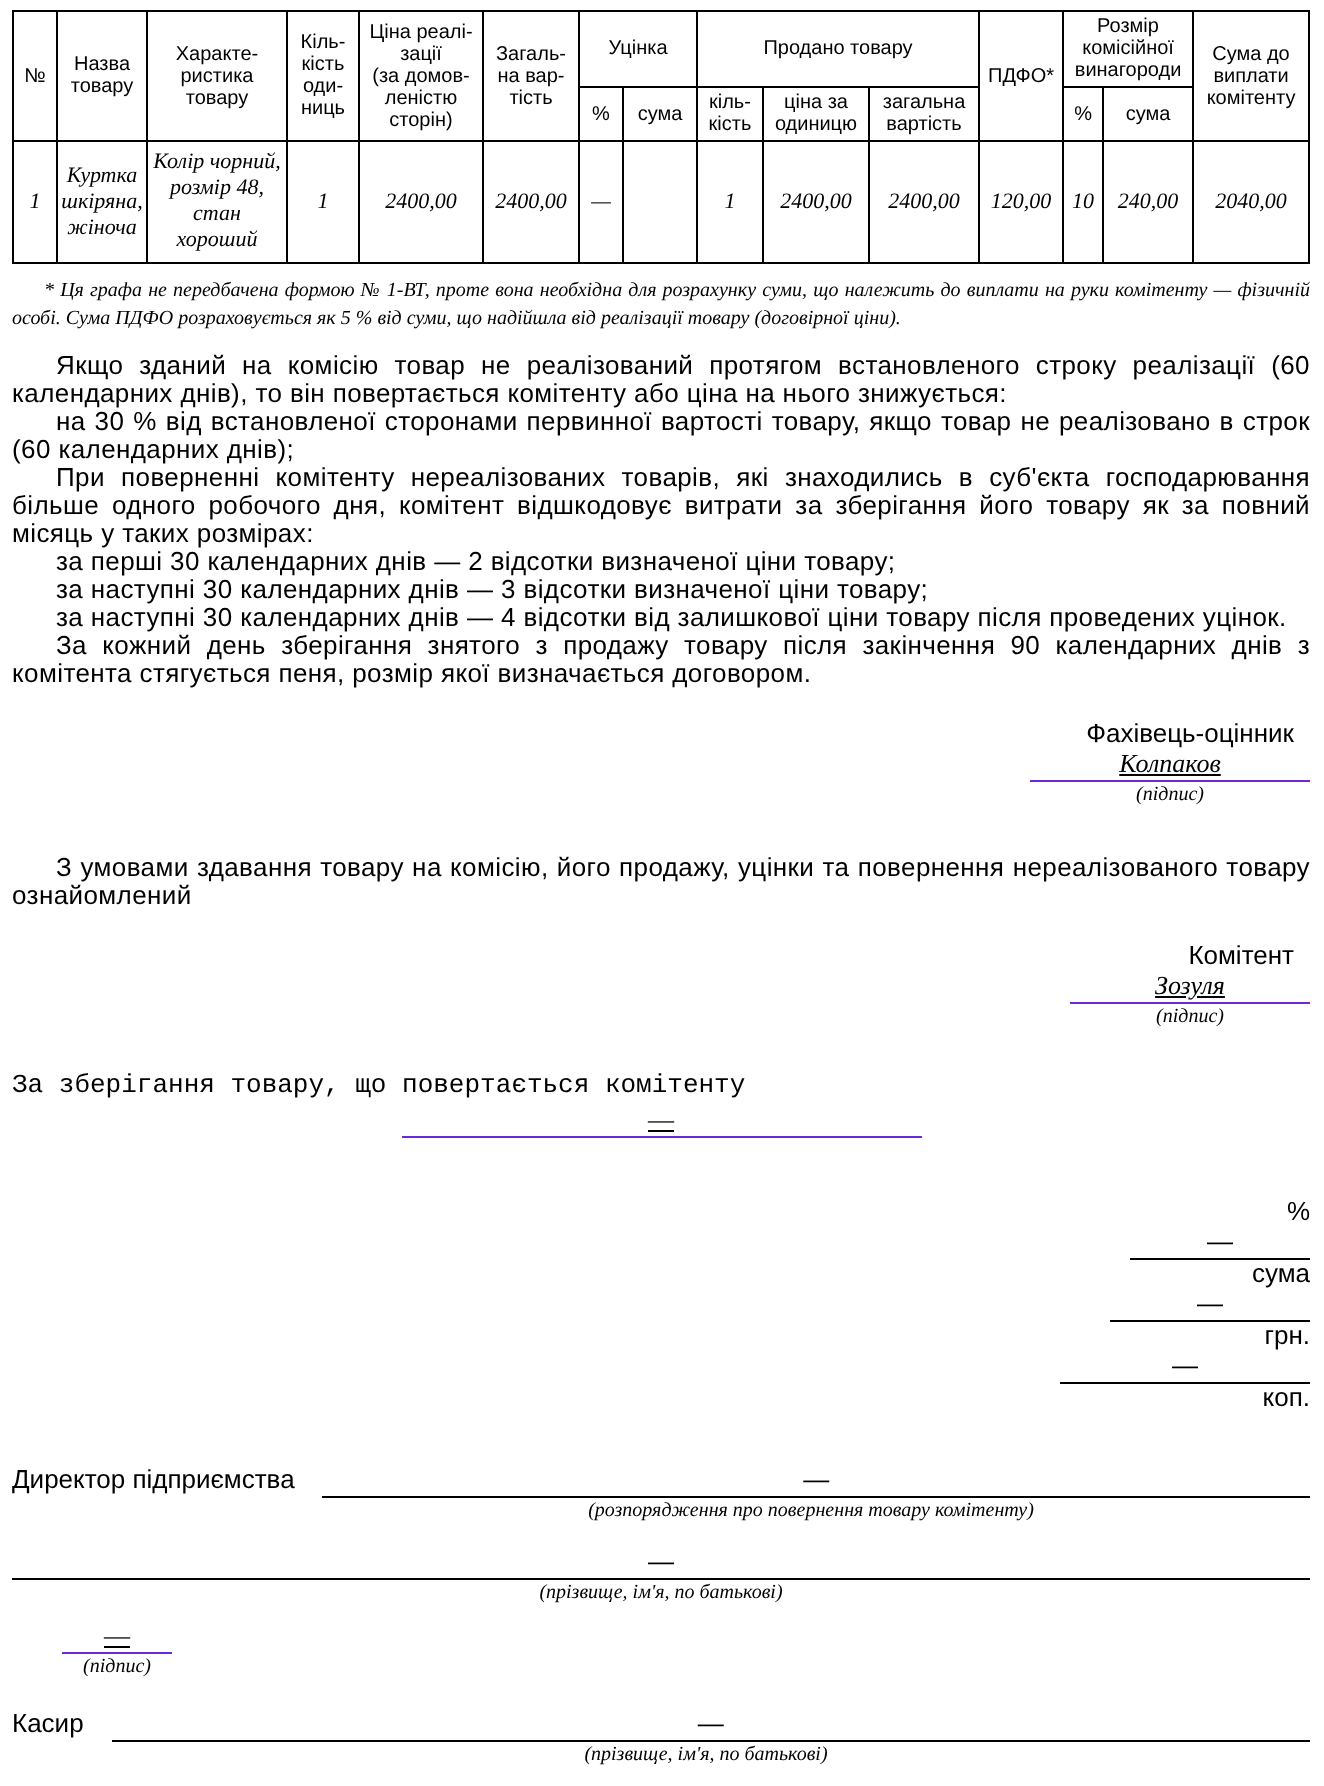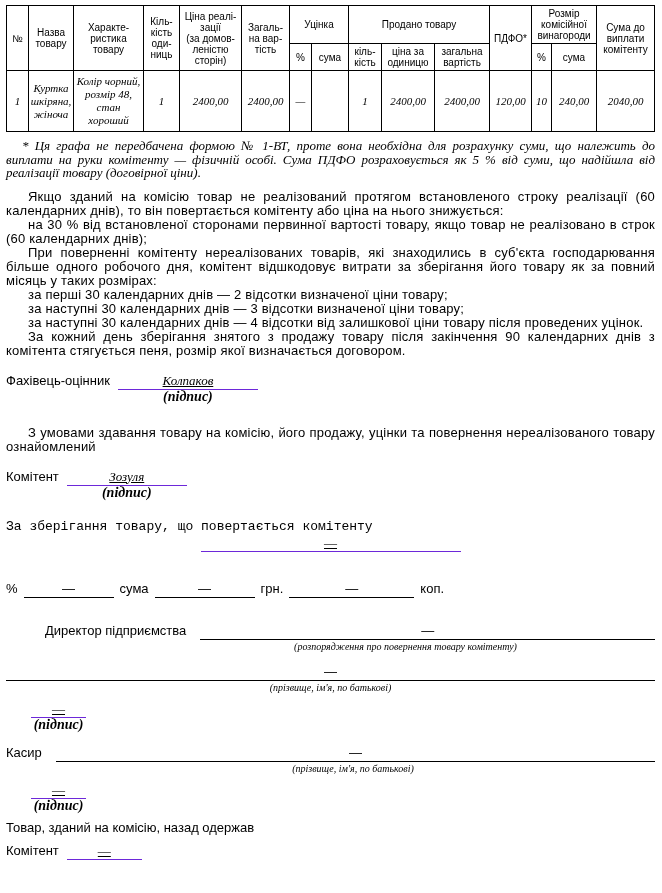--- a/index.html
+++ b/index.html
@@ -5,47 +5,47 @@
   html,body{margin:0;padding:0;background:#fff;}
   body{width:662px;color:#000;font-family:"Liberation Sans",sans-serif;font-size:13px;line-height:1.15;}
   .page{padding:5px 7px 12px 6px;}
 
   
   table.goods{border-collapse:collapse;width:100%;table-layout:fixed;}
   .goods th,.goods td{border:1px solid #000;text-align:center;vertical-align:middle;overflow:hidden;}
   .goods th{font-weight:400;font-size:10px;line-height:11px;white-space:pre-line;padding:2px 1px;}
   .goods td{font-size:11px;line-height:13px;font-style:italic;font-family:"Liberation Serif",serif;padding:4px 1px;}
 
-  .footnote{font-family:"Liberation Serif",serif;font-style:italic;font-size:13px;line-height:13.5px;
+  .footnote{font-family:"Liberation Serif",serif;font-style:italic;font-size:10px;line-height:13.5px;
             text-align:justify;text-indent:16px;margin:7px 0 10px;}
 
   .body-text p{margin:0;text-align:justify;text-indent:22px;line-height:14px;letter-spacing:0.2px;}
 
   
-  .sig-row{display:flex;align-items:flex-start;}
+  .sig-row{display:flex;align-items:flex-end;flex-direction:column;}
   .sig-label{white-space:nowrap;padding-right:8px;}
   .sig-block{display:inline-block;text-align:center;position:relative;margin-bottom:14px;}
   .sig-line{display:block;border-bottom:1px solid #6d28d9;font-family:"Liberation Serif",serif;font-style:italic;
             min-height:15px;padding:0 6px;text-decoration:underline;}
   .sig-caption{position:absolute;top:100%;left:0;right:0;font-family:"Liberation Serif",serif;font-style:italic;
-               font-size:14px;line-height:12px;padding-top:1px;text-align:center;font-weight:bold;}
+               font-size:10px;line-height:12px;padding-top:1px;text-align:center;}
 
   .blank{display:inline-block;border-bottom:1px solid #000;text-align:center;min-height:15px;vertical-align:baseline;}
   .fill-line{flex:1;border-bottom:1px solid #000;text-align:center;margin-left:6px;min-height:15px;}
   .full-line{border-bottom:1px solid #000;text-align:center;min-height:15px;margin-top:12px;}
   .caption-row{font-family:"Liberation Serif",serif;font-style:italic;font-size:10px;line-height:12px;
                text-align:center;padding-top:1px;}
 
   .w140{width:140px;} .w120{width:120px;} .w260{width:260px;} .w75{width:75px;} .w55{width:55px;}
   .w90{width:90px;} .w100{width:100px;} .w125{width:125px;}
 
   .line-row{display:flex;align-items:baseline;}
   .plain{margin:0;}
   .mt8{margin-top:8px;} .mt14{margin-top:14px;} .mt16{margin-top:16px;} .mt20{margin-top:20px;font-family:Liberation Mono, monospace;}
-  .mt22{margin-top:22px;} .mt26{margin-top:26px;margin-left:39px;}
+  .mt22{margin-top:22px;} .mt26{margin-top:26px;}
   .short-sig{margin-left:25px;margin-top:8px;}
   .term-wrap{width:260px;margin:2px auto 16px;}
   .gap6{display:inline-block;width:6px;}
 </style>
 </head>
 <body>
 
 <div class="page">
 
   <table class="goods">

